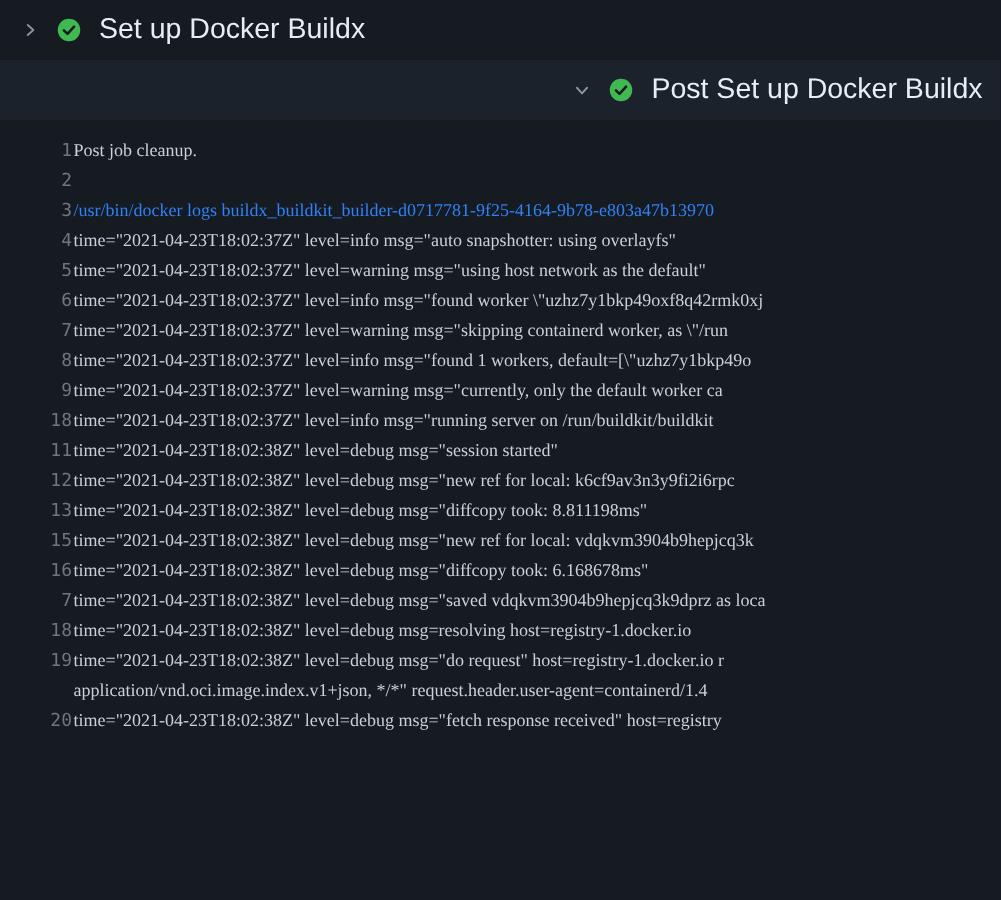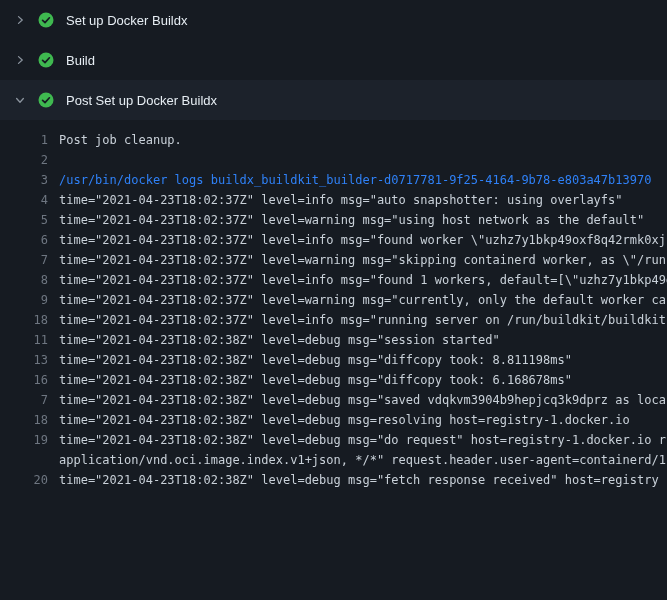--- a/index.html
+++ b/index.html
@@ -18,48 +18,49 @@
     background:var(--bg);
     font-family:"Liberation Sans","DejaVu Sans",sans-serif;
     color:var(--fg-title);
   }
   
   .step{
     display:flex;align-items:center;
     height:40px;padding:0 12px;
     cursor:pointer;user-select:none;
   }
-  .step.expanded{background:var(--bg-expanded);}
+  .step.expanded{background:var(--bg-expanded);justify-content:flex-end;}
   .chev{width:16px;height:16px;display:flex;align-items:center;justify-content:center;flex:none;}
   .step.expanded .chev svg{transform:rotate(90deg);}
   .check{width:16px;height:16px;margin-left:10px;flex:none;display:flex;align-items:center;}
   .step .label{
     margin-left:12px;
-    font-size:13px;font-weight:500;color:var(--fg-title);
+    font-size:19px;font-weight:500;color:var(--fg-title);
     white-space:nowrap;
   }
   
   .log{
     padding-top:10px;
     font-family:"DejaVu Sans Mono","Liberation Mono",monospace;
     font-size:12px;line-height:20px;
     color:var(--fg-log);
   }
   .logrow{
     display:flex;align-items:baseline;
     height:20px;overflow:hidden;white-space:pre;
   }
   .logrow .num{
     flex:none;width:48px;text-align:right;
     color:var(--fg-num);
     padding-right:0;
   }
   .logrow .txt{
-    flex:none;margin-left:11px;
+    flex:none;margin-left:1px;
     white-space:pre;
+    font-family:Liberation Serif, serif;
   }
   .logrow.command .txt{color:var(--accent-command);}
   .logrow.group .txt{color:var(--fg-title);}
   .caret{color:var(--fg-log);font-size:10px;margin-right:4px;}
 </style>
 </head>
 <body>
 
 <div id="sections">
     <div class="step">
@@ -68,34 +69,20 @@
           <path d="M6 3.5 L11 8 L6 12.5" stroke="var(--fg-muted)" stroke-width="1.7" stroke-linecap="round" stroke-linejoin="round"></path>
         </svg>
       </span>
       <span class="check">
         <svg width="16" height="16" viewBox="0 0 16 16">
           <circle cx="8" cy="8" r="7.5" fill="var(--success)"></circle>
           <path d="M4.6 8.3 L7 10.6 L11.4 5.8" stroke="var(--bg)" stroke-width="1.7" fill="none" stroke-linecap="round" stroke-linejoin="round"></path>
         </svg>
       </span>
       <span class="label">Set up Docker Buildx</span>
-    </div>
-    <div class="step">
-      <span class="chev">
-        <svg width="12" height="12" viewBox="0 0 16 16" fill="none">
-          <path d="M6 3.5 L11 8 L6 12.5" stroke="var(--fg-muted)" stroke-width="1.7" stroke-linecap="round" stroke-linejoin="round"></path>
-        </svg>
-      </span>
-      <span class="check">
-        <svg width="16" height="16" viewBox="0 0 16 16">
-          <circle cx="8" cy="8" r="7.5" fill="var(--success)"></circle>
-          <path d="M4.6 8.3 L7 10.6 L11.4 5.8" stroke="var(--bg)" stroke-width="1.7" fill="none" stroke-linecap="round" stroke-linejoin="round"></path>
-        </svg>
-      </span>
-      <span class="label">Build</span>
     </div>
     <div class="step expanded">
       <span class="chev">
         <svg width="12" height="12" viewBox="0 0 16 16" fill="none">
           <path d="M6 3.5 L11 8 L6 12.5" stroke="var(--fg-muted)" stroke-width="1.7" stroke-linecap="round" stroke-linejoin="round"></path>
         </svg>
       </span>
       <span class="check">
         <svg width="16" height="16" viewBox="0 0 16 16">
           <circle cx="8" cy="8" r="7.5" fill="var(--success)"></circle>
@@ -110,20 +97,22 @@
     <div class="logrow group"><span class="num">2</span></div>
     <div class="logrow command"><span class="num">3</span><span class="txt">/usr/bin/docker logs buildx_buildkit_builder-d0717781-9f25-4164-9b78-e803a47b13970</span></div>
     <div class="logrow plain"><span class="num">4</span><span class="txt">time="2021-04-23T18:02:37Z" level=info msg="auto snapshotter: using overlayfs"</span></div>
     <div class="logrow plain"><span class="num">5</span><span class="txt">time="2021-04-23T18:02:37Z" level=warning msg="using host network as the default"</span></div>
     <div class="logrow plain"><span class="num">6</span><span class="txt">time="2021-04-23T18:02:37Z" level=info msg="found worker \"uzhz7y1bkp49oxf8q42rmk0xj</span></div>
     <div class="logrow plain"><span class="num">7</span><span class="txt">time="2021-04-23T18:02:37Z" level=warning msg="skipping containerd worker, as \"/run</span></div>
     <div class="logrow plain"><span class="num">8</span><span class="txt">time="2021-04-23T18:02:37Z" level=info msg="found 1 workers, default=[\"uzhz7y1bkp49o</span></div>
     <div class="logrow plain"><span class="num">9</span><span class="txt">time="2021-04-23T18:02:37Z" level=warning msg="currently, only the default worker ca</span></div>
     <div class="logrow plain"><span class="num">18</span><span class="txt">time="2021-04-23T18:02:37Z" level=info msg="running server on /run/buildkit/buildkit</span></div>
     <div class="logrow plain"><span class="num">11</span><span class="txt">time="2021-04-23T18:02:38Z" level=debug msg="session started"</span></div>
+    <div class="logrow plain"><span class="num">12</span><span class="txt">time="2021-04-23T18:02:38Z" level=debug msg="new ref for local: k6cf9av3n3y9fi2i6rpc</span></div>
     <div class="logrow plain"><span class="num">13</span><span class="txt">time="2021-04-23T18:02:38Z" level=debug msg="diffcopy took: 8.811198ms"</span></div>
+    <div class="logrow plain"><span class="num">15</span><span class="txt">time="2021-04-23T18:02:38Z" level=debug msg="new ref for local: vdqkvm3904b9hepjcq3k</span></div>
     <div class="logrow plain"><span class="num">16</span><span class="txt">time="2021-04-23T18:02:38Z" level=debug msg="diffcopy took: 6.168678ms"</span></div>
     <div class="logrow plain"><span class="num">7</span><span class="txt">time="2021-04-23T18:02:38Z" level=debug msg="saved vdqkvm3904b9hepjcq3k9dprz as loca</span></div>
     <div class="logrow plain"><span class="num">18</span><span class="txt">time="2021-04-23T18:02:38Z" level=debug msg=resolving host=registry-1.docker.io</span></div>
     <div class="logrow plain"><span class="num">19</span><span class="txt">time="2021-04-23T18:02:38Z" level=debug msg="do request" host=registry-1.docker.io r</span></div>
     <div class="logrow plain"><span class="num"></span><span class="txt">application/vnd.oci.image.index.v1+json, */*" request.header.user-agent=containerd/1.4</span></div>
     <div class="logrow plain"><span class="num">20</span><span class="txt">time="2021-04-23T18:02:38Z" level=debug msg="fetch response received" host=registry</span></div>
   </div>
 
 </body></html>

